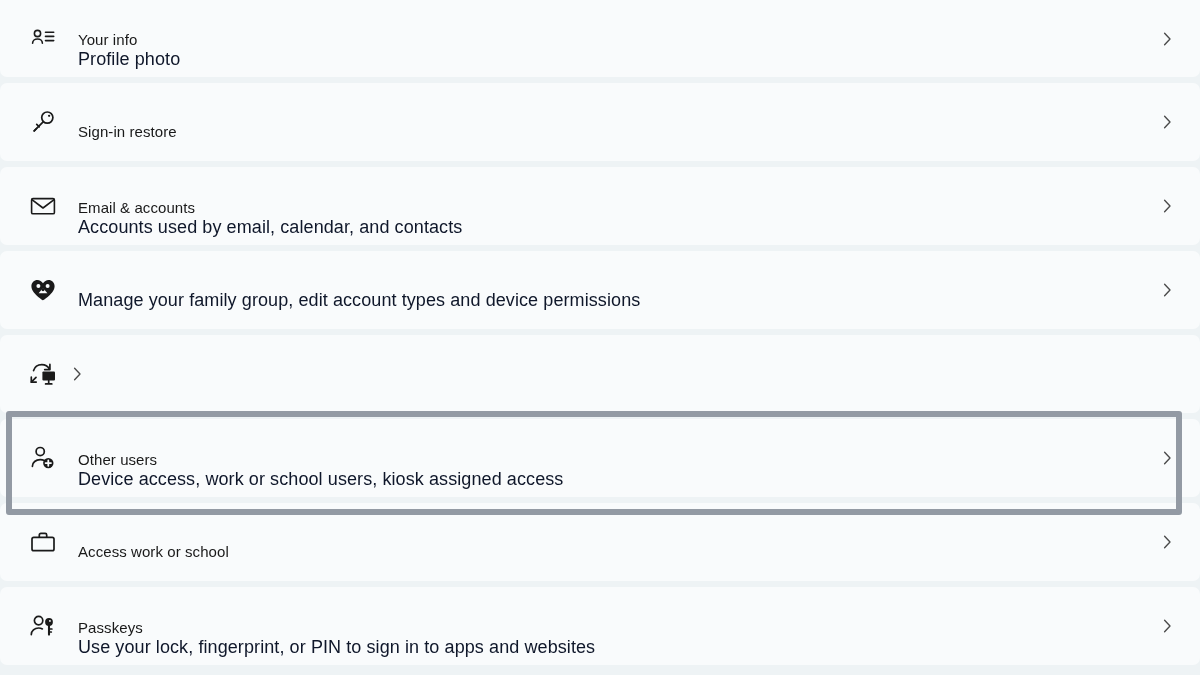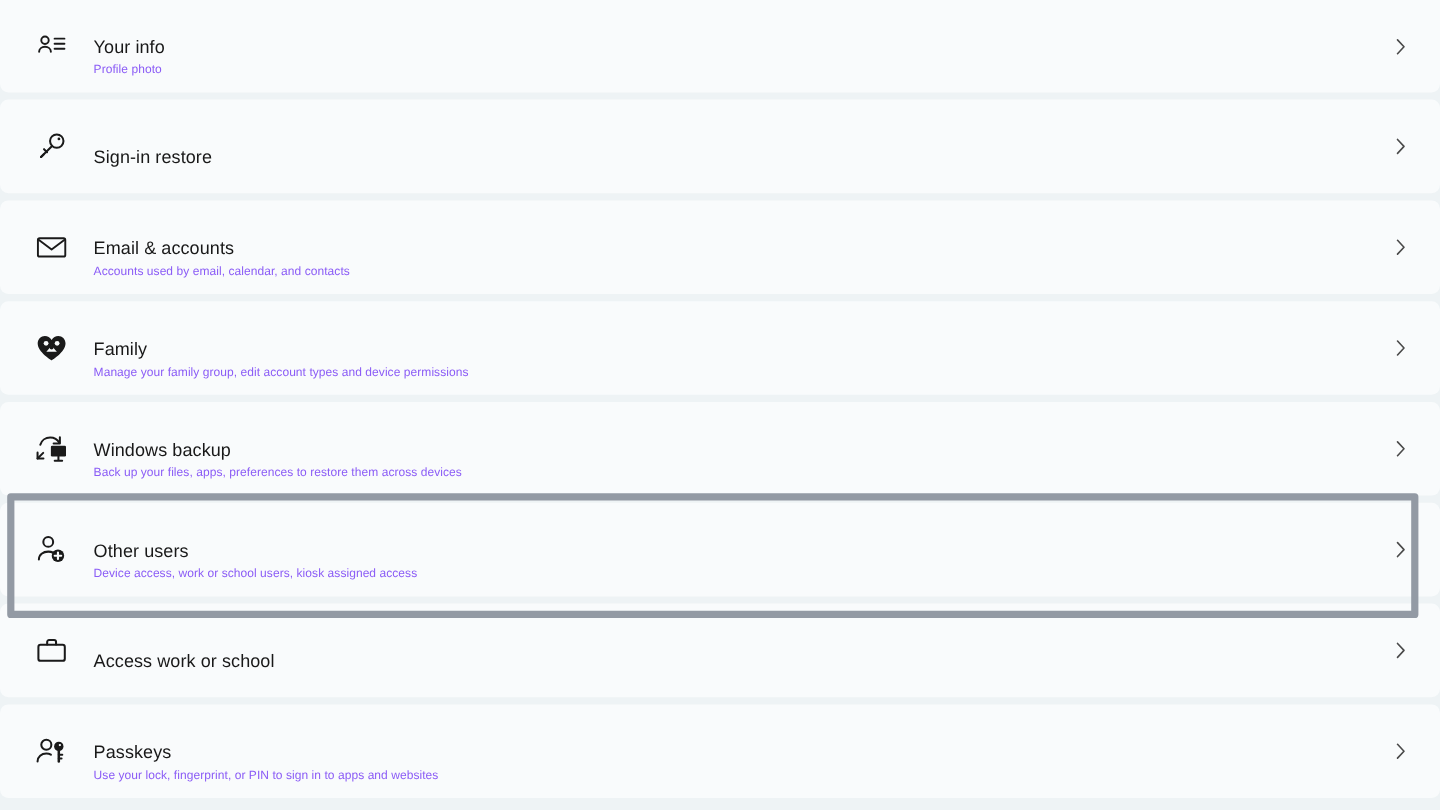--- a/index.html
+++ b/index.html
@@ -61,23 +61,23 @@
     margin-top: 20px;
   }
   .card-title {
     font-size: 15px;
     line-height: 19px;
     color: #191919;
     letter-spacing: 0.005em;
     margin-bottom: 2px;
   }
   .card-sub {
-    font-size: 10px;
+    font-size: 18px;
     line-height: 16px;
-    color: #8b5cf6;
+    color: #0f172a;
     letter-spacing: 0.005em;
   }
   .card-chevron {
     flex: 0 0 auto;
     width: 22px;
     text-align: center;
     color: #4a4a4a;
   }
   .card-chevron svg { display: block; margin: 0 auto; }
 
@@ -159,44 +159,39 @@
         <span class="card-icon">
           <svg width="30" height="30" viewBox="0 0 30 30">
             <path d="M15 25.4S3.4 18.4 3.4 11.3c0-3.6 2.8-6.2 6-6.2 2.3 0 4.3 1.3 5.6 3.2 1.3-1.9 3.3-3.2 5.6-3.2 3.2 0 6 2.6 6 6.2 0 7.1-11.6 14.1-11.6 14.1z" fill="currentColor"></path>
             <circle cx="10.4" cy="11.1" r="2.0" fill="#f9fbfc"></circle>
             <circle cx="19.6" cy="11.1" r="2.0" fill="#f9fbfc"></circle>
             <path d="M15 13.1l4.4 5.1H10.6z" fill="#f9fbfc"></path>
             <circle cx="15" cy="14.6" r="1.6" fill="currentColor"></circle>
           </svg>
         </span>
         <div class="card-text">
-          <div class="card-title">Family</div>
           <div class="card-sub">Manage your family group, edit account types and device permissions</div>
         </div>
         <span class="card-chevron">
           <svg width="14" height="18" viewBox="0 0 14 18" fill="none" stroke="currentColor" stroke-width="1.35">
             <path d="M4.6 3.2 10.0 9l-5.4 5.8" stroke-linecap="round" stroke-linejoin="round"></path>
           </svg>
         </span>
       </div>
       <div class="setting-card">
         <span class="card-icon">
           <svg width="32" height="32" viewBox="0 0 32 32" fill="none" stroke="currentColor" stroke-width="1.7">
             <path d="M6.6 12.6c1-3.5 4.3-6 8.2-6 3.3 0 6.2 1.8 7.6 4.4" stroke-linecap="round"></path>
             <path d="M22.9 6.4v5.2h-5.2" stroke-linecap="round" stroke-linejoin="round"></path>
             <path d="M9.0 19.4 4.3 24.1" stroke-linecap="round"></path>
             <path d="M4.3 19.2v4.9h4.9" stroke-linecap="round" stroke-linejoin="round"></path>
             <rect x="15.4" y="13.4" width="12.6" height="9.1" rx="1.1" fill="currentColor" stroke="none"></rect>
             <path d="M21.7 22.5v3.2M18.6 25.9h6.2" stroke-linecap="round"></path>
           </svg>
         </span>
-        <div class="card-text">
-          <div class="card-title">Windows backup</div>
-          <div class="card-sub">Back up your files, apps, preferences to restore them across devices</div>
-        </div>
         <span class="card-chevron">
           <svg width="14" height="18" viewBox="0 0 14 18" fill="none" stroke="currentColor" stroke-width="1.35">
             <path d="M4.6 3.2 10.0 9l-5.4 5.8" stroke-linecap="round" stroke-linejoin="round"></path>
           </svg>
         </span>
       </div>
       <div class="setting-card">
         <span class="card-icon">
           <svg width="30" height="30" viewBox="0 0 30 30" fill="none" stroke="currentColor" stroke-width="1.7">
             <circle cx="12.2" cy="8.6" r="4.1"></circle>

